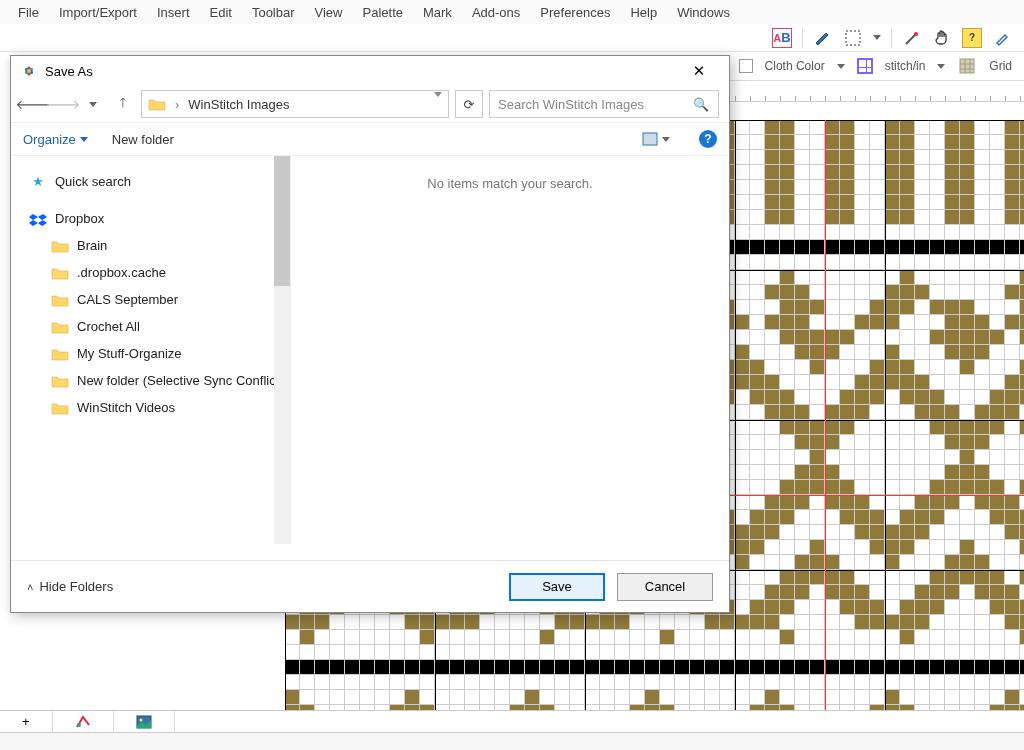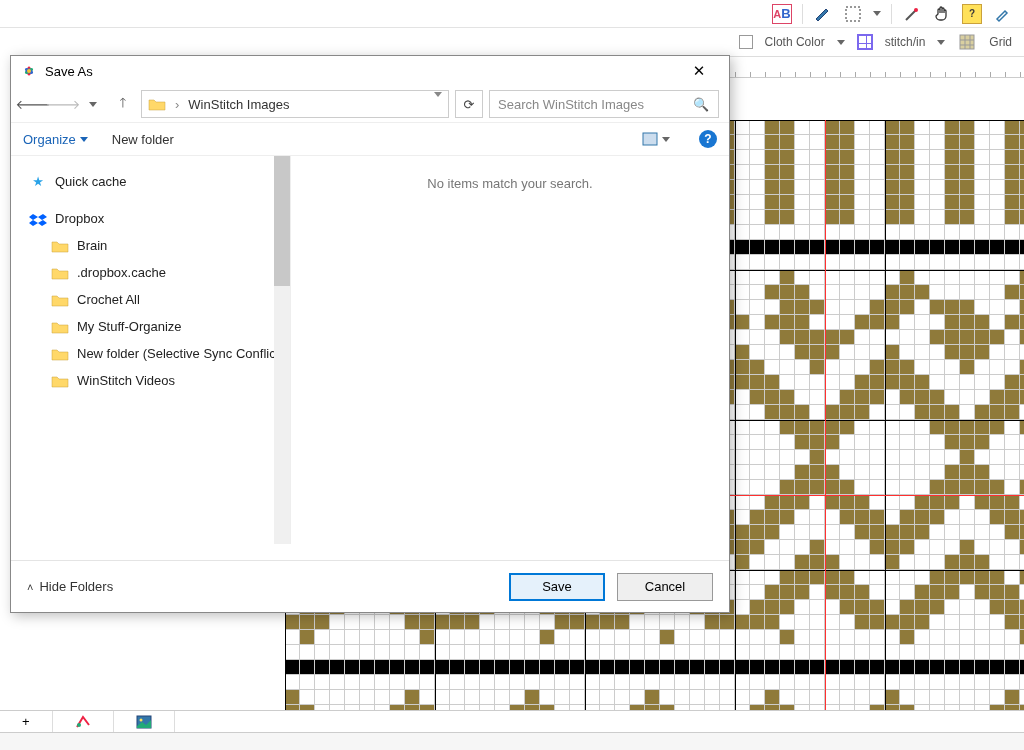--- a/index.html
+++ b/index.html
@@ -92,20 +92,34 @@
 .dlg-btn.primary{border:2px solid #0078d7;background:#e5f1fb}
 
 .folder-svg{fill:#ffd869;stroke:#caa13b;stroke-width:.5}
 .chev-down{width:0;height:0;border-left:4px solid transparent;border-right:4px solid transparent;border-top:5px solid #666}
 </style>
 </head>
 <body>
 
 <div class="main-window">
 
+  <div class="menu-bar" id="menu-bar">
+      <span class="menu-item">File</span>
+      <span class="menu-item">Import/Export</span>
+      <span class="menu-item">Insert</span>
+      <span class="menu-item">Edit</span>
+      <span class="menu-item">Toolbar</span>
+      <span class="menu-item">View</span>
+      <span class="menu-item">Palette</span>
+      <span class="menu-item">Mark</span>
+      <span class="menu-item">Add-ons</span>
+      <span class="menu-item">Preferences</span>
+      <span class="menu-item">Help</span>
+      <span class="menu-item">Windows</span>
+    </div>
 
   <div class="secondary-toolbar" style="justify-content:flex-end;padding-right:12px">
     <span class="tool-ico" style="border:1px solid #d46;font-weight:bold;color:#d46;font-size:11px">A<span style="color:#36c">B</span></span>
     <span class="tool-sep"></span>
     <span class="tool-ico">
         <svg width="18" height="18" viewBox="0 0 18 18">
           <path d="M2 14 L12 4 L14 6 L4 16 Z" fill="#37a" stroke="#247"></path>
         </svg>
       </span>
     <span class="tool-ico">
@@ -2298,21 +2312,21 @@
         </svg> 
         <span class="drop-arrow"></span>
       </span>
     <span class="help-ic">?</span>
   </div>
 
   <div class="dlg-body">
     <div class="tree">
       <div class="tree-item">
         <span class="mini-ico" style="color:#2aa3e8">★</span>
-        <span>Quick cache</span>
+        <span>Quick search</span>
       </div>
       <div style="height:10px"></div>
       <div class="tree-item">
         <span class="mini-ico">
             <svg width="18" height="14">
               <path d="M4 2l5 3-5 3-4-3z M9 5l5-3 4 3-5 3z M4 8l5 3-5 3-4-3z M9 11l5-3 4 3-5 3z" fill="#0061ff"></path>
             </svg>
           </span>
         <span>Dropbox</span>
       </div>
@@ -2325,20 +2339,28 @@
             </span>
             <span>Brain</span>
           </div>
           <div class="tree-item child">
             <span class="mini-ico">
               <svg width="18" height="14">
                 <path class="folder-svg" d="M1 3h5l2 2h9v8H1z"></path>
               </svg>
             </span>
             <span>.dropbox.cache</span>
+          </div>
+          <div class="tree-item child">
+            <span class="mini-ico">
+              <svg width="18" height="14">
+                <path class="folder-svg" d="M1 3h5l2 2h9v8H1z"></path>
+              </svg>
+            </span>
+            <span>CALS September</span>
           </div>
           <div class="tree-item child">
             <span class="mini-ico">
               <svg width="18" height="14">
                 <path class="folder-svg" d="M1 3h5l2 2h9v8H1z"></path>
               </svg>
             </span>
             <span>Crochet All</span>
           </div>
           <div class="tree-item child">

